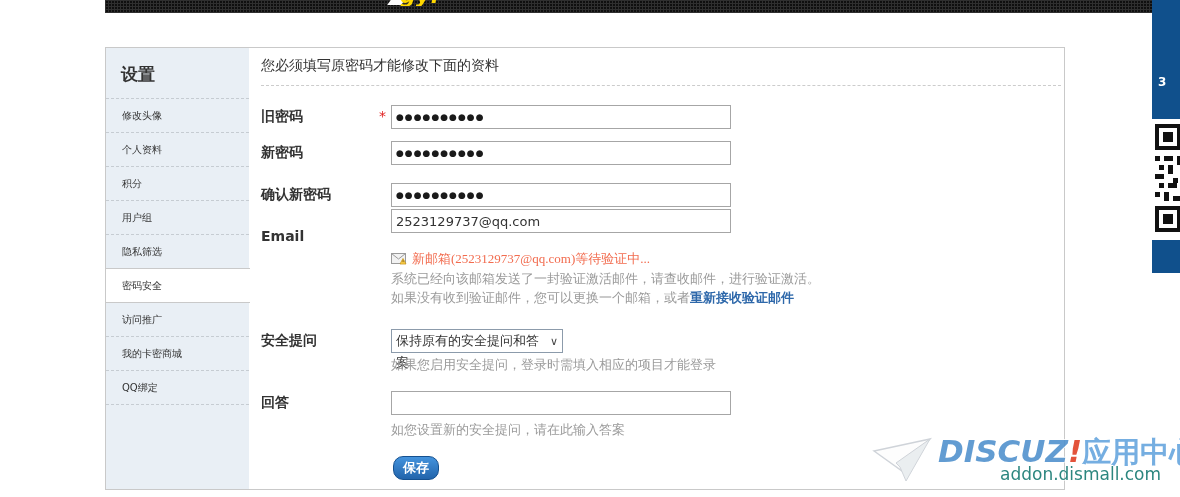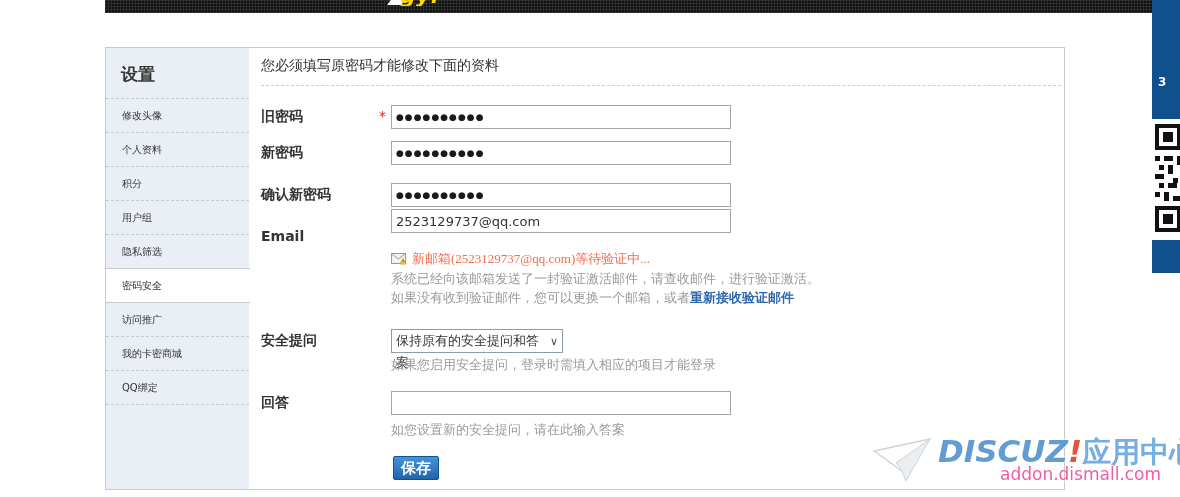--- a/index.html
+++ b/index.html
@@ -35,38 +35,38 @@
   .f-label{position:absolute;left:12px;font-size:14px;color:#333;font-weight:bold;}
   .req{position:absolute;left:130px;color:#e02222;font-size:14px;}
   .f-input{position:absolute;left:142px;width:330px;height:20px;border:1px solid #a6a6a6;padding:1px 4px;font-size:13px;color:#333;background:#fff;font-family:"DejaVu Sans",sans-serif;}
   .f-input.pw{font-size:9px;letter-spacing:1px;line-height:20px;color:#1a1a1a;}
   .tip{position:absolute;font-size:13px;color:#9a9a9a;}
   .status-orange{position:absolute;left:142px;top:202px;font-size:13px;color:#f26c4f;font-family:Liberation Serif, serif;}
   .status-orange .env{display:inline-block;vertical-align:-2px;margin-right:5px;}
   .linkblue{color:#2e68aa;font-weight:bold;text-decoration:none;cursor:pointer;}
   .selectbox{position:absolute;left:142px;top:281px;width:172px;height:24px;border:1px solid #8c9bab;background:#fff;box-sizing:border-box;font-size:13px;color:#333;line-height:22px;padding:0 4px;cursor:pointer;}
   .selectbox .arrow{float:right;color:#444;font-size:11px;margin-top:1px;}
-  .savebtn{position:absolute;left:144px;top:408px;width:46px;height:24px;border:1px solid #15508f;border-radius:2px;
-    background:linear-gradient(#4493dd,#2264ab);color:#fff;font-size:15px;font-weight:bold;cursor:pointer;
+  .savebtn{position:absolute;left:144px;top:408px;width:46px;height:24px;border:1px solid #15508f;border-radius:10px;
+    background:linear-gradient(#4493dd,#2264ab);color:#fff;font-size:13px;font-weight:bold;cursor:pointer;
     font-family:"DejaVu Sans",sans-serif;padding:0;}
 
   
   .bluebar{position:absolute;left:1152px;top:0;width:28px;height:273px;background:#10508c;overflow:hidden;}
   .bluebar .frag{position:absolute;left:6px;top:75px;color:#fff;font-size:12px;font-weight:bold;}
   .qrbox{position:absolute;left:0;top:119px;width:28px;height:121px;background:#fff;overflow:hidden;}
   .qrbox svg{position:absolute;left:3px;top:5px;}
 
   
   .wm{position:absolute;left:872px;top:433px;width:300px;height:60px;opacity:.88;pointer-events:none;}
   .wm-plane{position:absolute;left:0;top:4px;}
   .wm-brand{position:absolute;left:66px;top:0;font:italic bold 31px "DejaVu Sans",sans-serif;color:#4d8fcc;
     text-shadow:0 1px 0 #fff,0 -1px 0 #fff,1px 0 0 #fff,-1px 0 0 #fff;white-space:nowrap;}
   .wm-brand .bang{color:#e03c20;}
   .wm-brand .cn{color:#62a3dd;font-style:normal;font-size:29px;}
-  .wm-domain{position:absolute;left:128px;top:31px;font-size:17px;color:#ec4899;
+  .wm-domain{position:absolute;left:128px;top:31px;font-size:17px;color:#0f766e;
     text-shadow:0 1px 0 #fff;white-space:nowrap;}
 </style>
 </head>
 <body>
 
 <div id="stage">
 
   <div class="topbar">
     <div class="logo-swoosh"></div>
     <div class="logo-frag">

